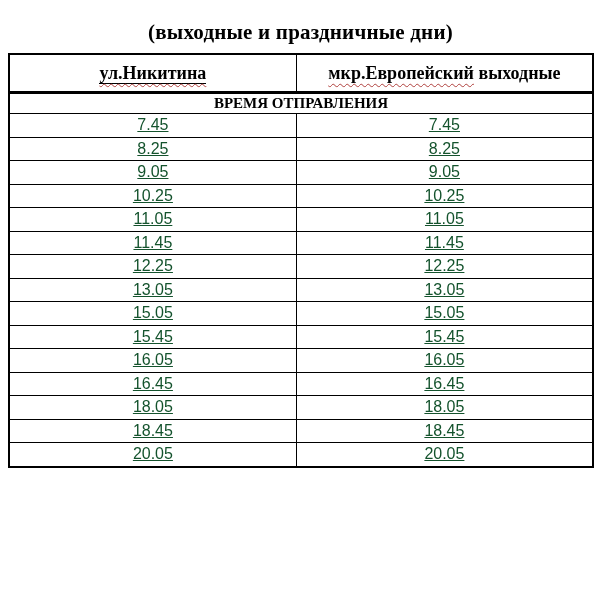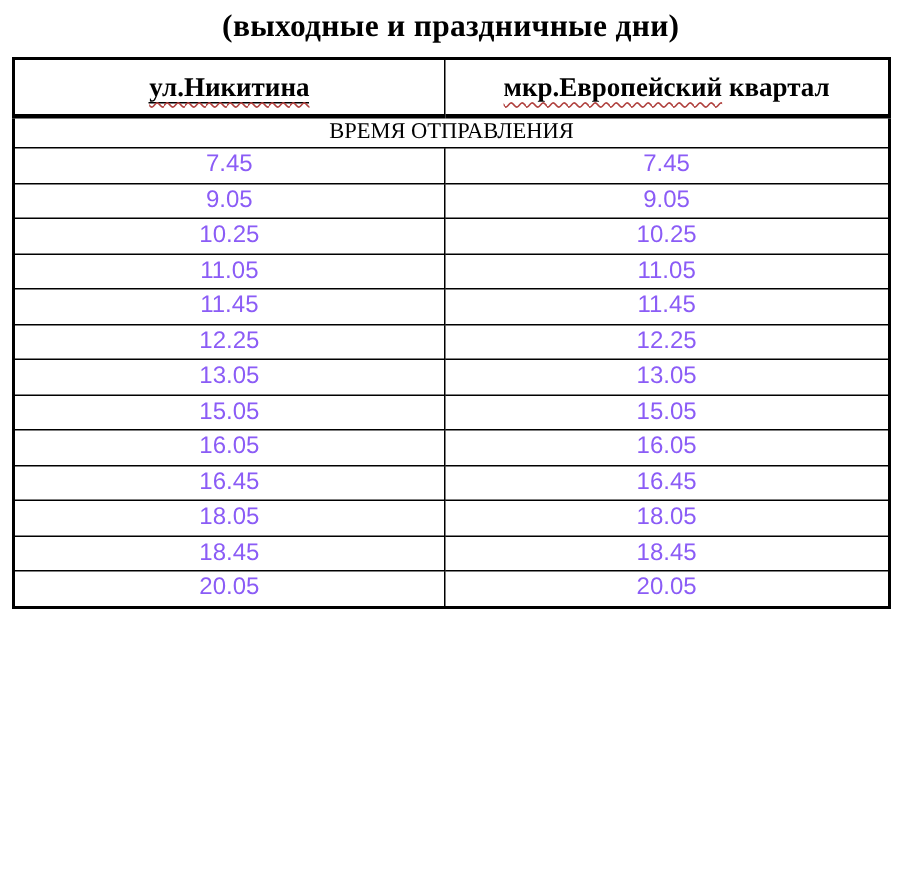--- a/index.html
+++ b/index.html
@@ -9,21 +9,21 @@
   }
   body {
     width: 601px;
     height: 591px;
     font-family: "Liberation Serif", serif;
     color: #000;
     overflow: hidden;
   }
   .page-title {
     margin: 0;
-    padding-top: 5px;
+    padding-top: 20px;
     height: 33px;
     text-align: center;
     font-size: 21px;
     font-weight: bold;
     font-family: "Liberation Serif", serif;
     letter-spacing: 0.2px;
   }
   table.schedule {
     border-collapse: collapse;
     table-layout: fixed;
@@ -42,27 +42,28 @@
   }
   tr.header-row th {
     height: 36px;
     font-size: 18px;
     font-weight: bold;
     border-bottom: 3px solid var(--border-black, #000);
   }
   tr.section-row td {
     height: 19px;
     font-size: 15px;
-    font-weight: normal;
+    font-weight: bold;
   }
   tr.data-row td {
     height: 22.5px;
     font-family: "Liberation Sans", sans-serif;
     font-size: 16px;
-    color: #8b5cf6;
+    color: #14532d;
+    text-decoration: underline;
   }
   .spell-wavy {
     text-decoration-line: underline;
     text-decoration-style: wavy;
     text-decoration-color: var(--spell-red, #b0413e);
     text-decoration-thickness: 1px;
     text-underline-offset: 4px;
   }
   .solid-underline {
     border-bottom: 1.5px solid #000;
@@ -78,31 +79,35 @@
   <colgroup>
     <col class="c1">
     <col class="c2">
   </colgroup>
   <tbody>
     <tr class="header-row">
       <th>
         <span class="spell-wavy solid-underline">ул.Никитина</span>
       </th>
       <th>
-        <span class="spell-wavy">мкр.Европейский</span><span> квартал</span>
+        <span class="spell-wavy">мкр.Европейский</span><span> выходные</span>
       </th>
     </tr>
     <tr class="section-row">
       <td colspan="2">ВРЕМЯ ОТПРАВЛЕНИЯ</td>
     </tr>
   </tbody>
   <tbody id="rows">
       <tr class="data-row">
         <td>7.45</td>
         <td>7.45</td>
+      </tr>
+      <tr class="data-row">
+        <td>8.25</td>
+        <td>8.25</td>
       </tr>
       <tr class="data-row">
         <td>9.05</td>
         <td>9.05</td>
       </tr>
       <tr class="data-row">
         <td>10.25</td>
         <td>10.25</td>
       </tr>
       <tr class="data-row">
@@ -119,20 +124,24 @@
       </tr>
       <tr class="data-row">
         <td>13.05</td>
         <td>13.05</td>
       </tr>
       <tr class="data-row">
         <td>15.05</td>
         <td>15.05</td>
       </tr>
       <tr class="data-row">
+        <td>15.45</td>
+        <td>15.45</td>
+      </tr>
+      <tr class="data-row">
         <td>16.05</td>
         <td>16.05</td>
       </tr>
       <tr class="data-row">
         <td>16.45</td>
         <td>16.45</td>
       </tr>
       <tr class="data-row">
         <td>18.05</td>
         <td>18.05</td>

